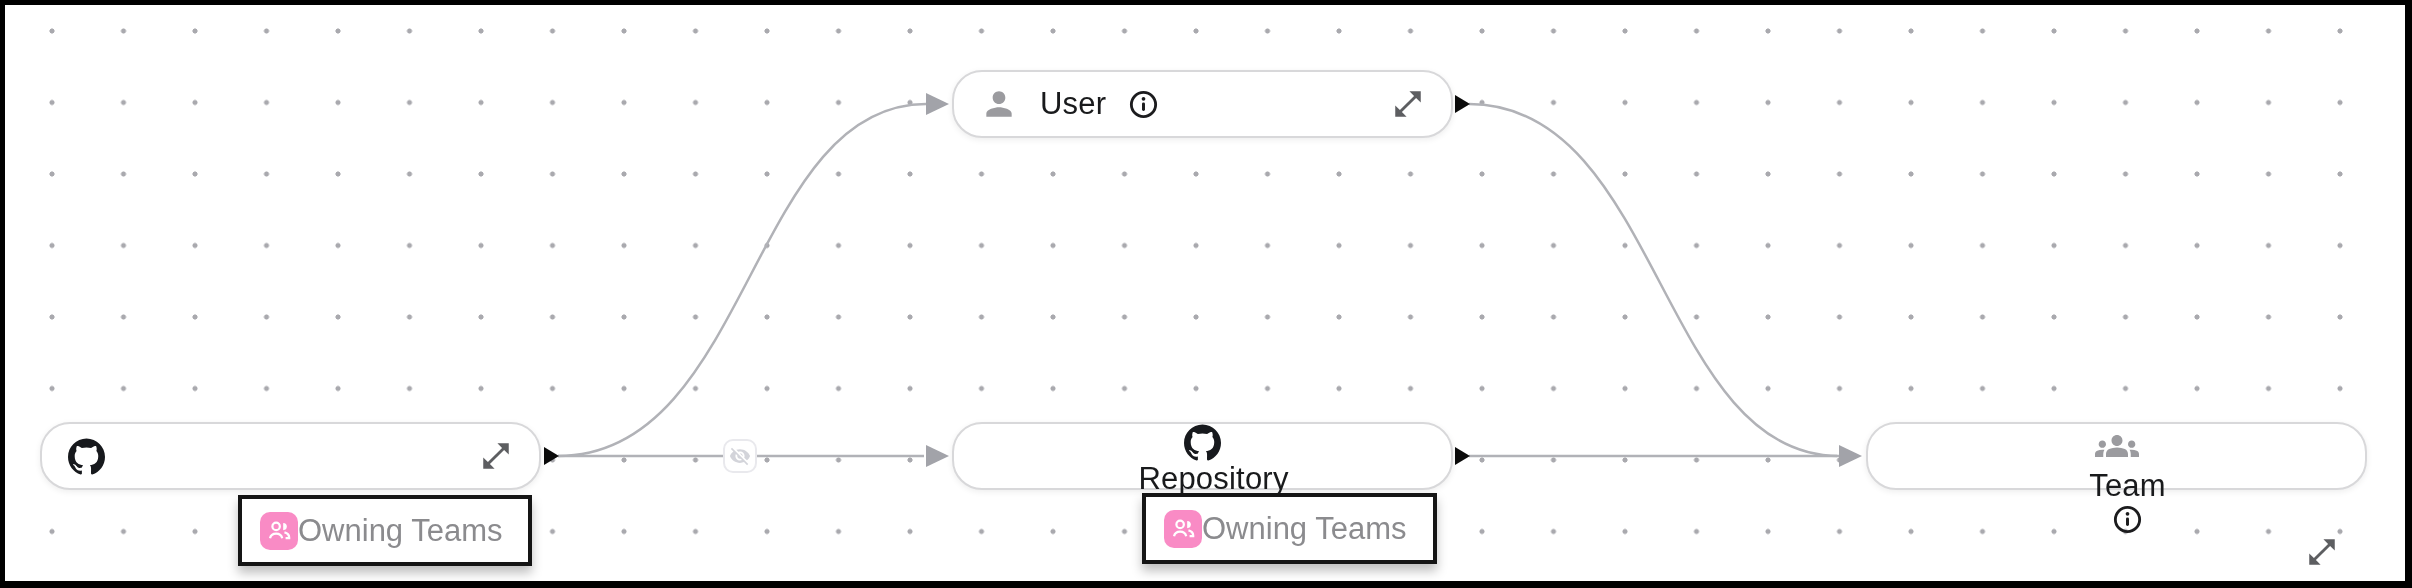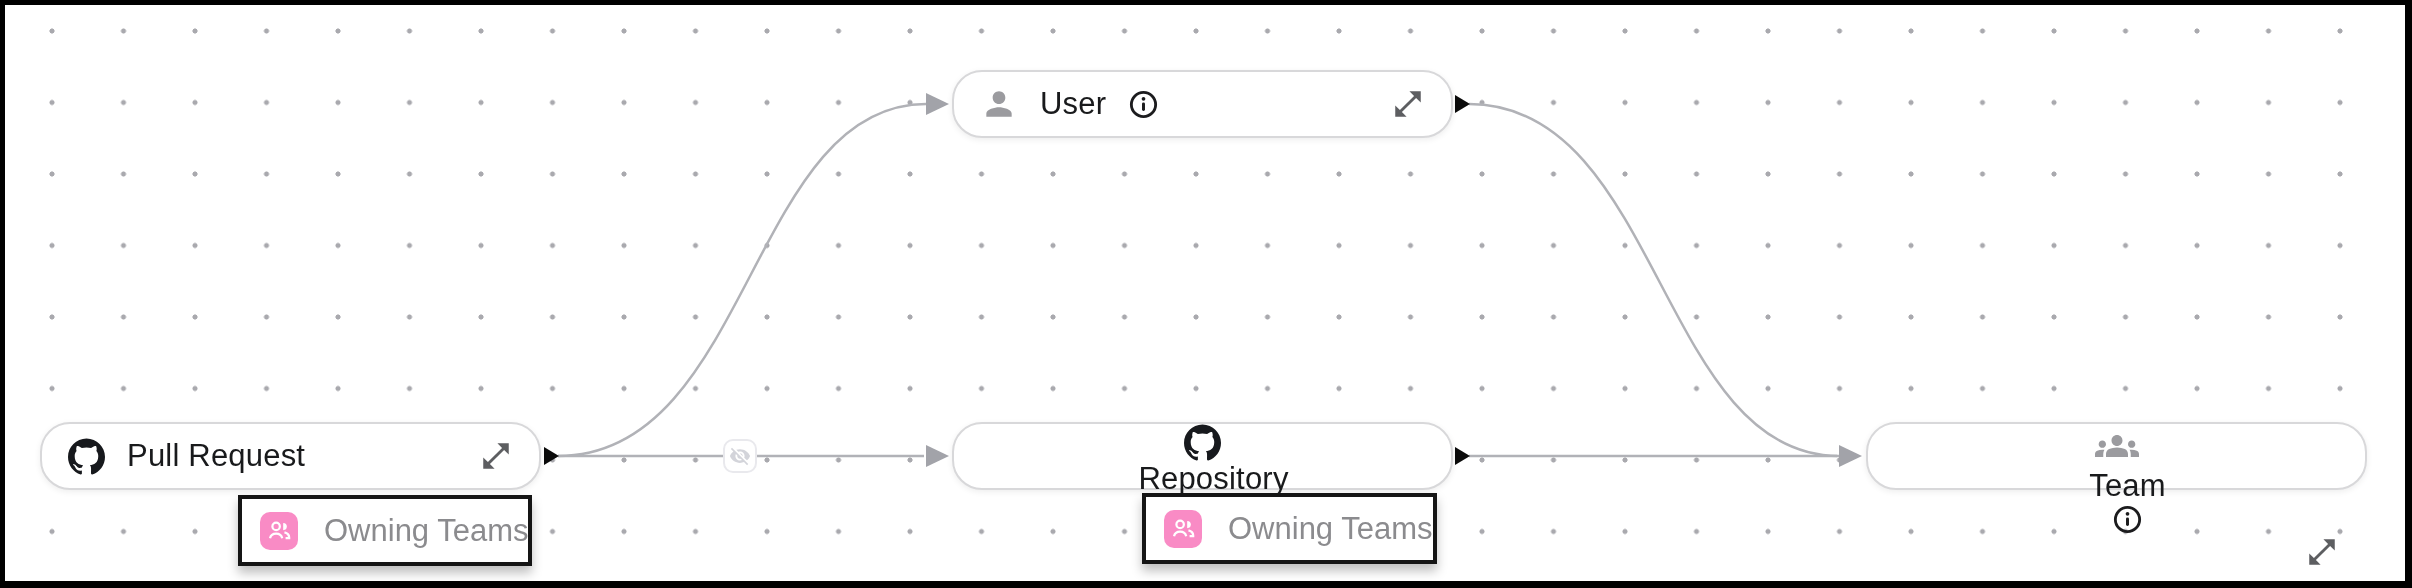--- a/index.html
+++ b/index.html
@@ -70,21 +70,20 @@
     background: #ffffff;
     border: 4px solid #151515;
     display: flex;
     align-items: center;
     padding: 0 36px 0 18px;
     box-shadow: 0 7px 10px rgba(0,0,0,0.25);
   }
   .owning-badge .badge-label {
     font-size: 31px;
     color: #8b8b8e;
-    margin-left: 26px;
     white-space: nowrap;
   }
   .pink-icon {
     width: 38px; height: 38px;
     background: #f98bc5;
     border-radius: 10px;
     display: flex; align-items: center; justify-content: center;
     flex: 0 0 auto;
   }
 </style>
@@ -116,21 +115,20 @@
       <path fill="#d3d4da" d="M12 7c2.76 0 5 2.24 5 5 0 .65-.13 1.26-.36 1.83l2.92 2.92c1.51-1.26 2.7-2.89 3.43-4.75-1.73-4.39-6-7.5-11-7.5-1.4 0-2.74.25-3.98.7l2.16 2.16C10.74 7.13 11.35 7 12 7zM2 4.27l2.28 2.28.46.46C3.08 8.3 1.78 10.02 1 12c1.73 4.39 6 7.5 11 7.5 1.55 0 3.03-.3 4.38-.84l.42.42L19.73 22 21 20.73 3.27 3 2 4.27zM7.53 9.8l1.55 1.55c-.05.21-.08.43-.08.65 0 1.66 1.34 3 3 3 .22 0 .44-.03.65-.08l1.55 1.55c-.67.33-1.41.53-2.2.53-2.76 0-5-2.24-5-5 0-.79.2-1.53.53-2.2zm4.31-.78 3.15 3.15.02-.16c0-1.66-1.34-3-3-3l-.17.01z"></path>
     </svg>
   </div>
 
   <div class="node" style="left:35px; top:417px;">
     <span class="type-icon">
       <svg width="37" height="37" viewBox="0 0 24 24">
         <path fill="#17191d" d="M12 .297c-6.63 0-12 5.373-12 12 0 5.303 3.438 9.8 8.205 11.385.6.113.82-.258.82-.577 0-.285-.01-1.04-.015-2.04-3.338.724-4.042-1.61-4.042-1.61C4.422 18.07 3.633 17.7 3.633 17.7c-1.087-.744.084-.729.084-.729 1.205.084 1.838 1.236 1.838 1.236 1.07 1.835 2.809 1.305 3.495.998.108-.776.417-1.305.76-1.605-2.665-.3-5.466-1.332-5.466-5.93 0-1.31.465-2.38 1.235-3.22-.135-.303-.54-1.523.105-3.176 0 0 1.005-.322 3.3 1.23.96-.267 1.98-.399 3-.405 1.02.006 2.04.138 3 .405 2.28-1.552 3.285-1.23 3.285-1.23.645 1.653.24 2.873.12 3.176.765.84 1.23 1.91 1.23 3.22 0 4.61-2.805 5.625-5.475 5.92.42.36.81 1.096.81 2.22 0 1.606-.015 2.896-.015 3.286 0 .315.21.69.825.57C20.565 22.092 24 17.592 24 12.297c0-6.627-5.373-12-12-12"></path>
       </svg>
     </span>
-    <span class="node-label">Pull Request</span>
     <span class="expand-icon">
       <svg width="34" height="34" viewBox="0 0 24 24">
           <path fill="#5d5e61" d="M21 11V3h-8l3.29 3.29-10 10L3 13v8h8l-3.29-3.29 10-10z"></path>
         </svg>
     </span>
   </div>
 
   <div class="node" style="left:947px; top:65px;">
     <span class="type-icon">
       <svg width="38" height="38" viewBox="0 0 24 24">

